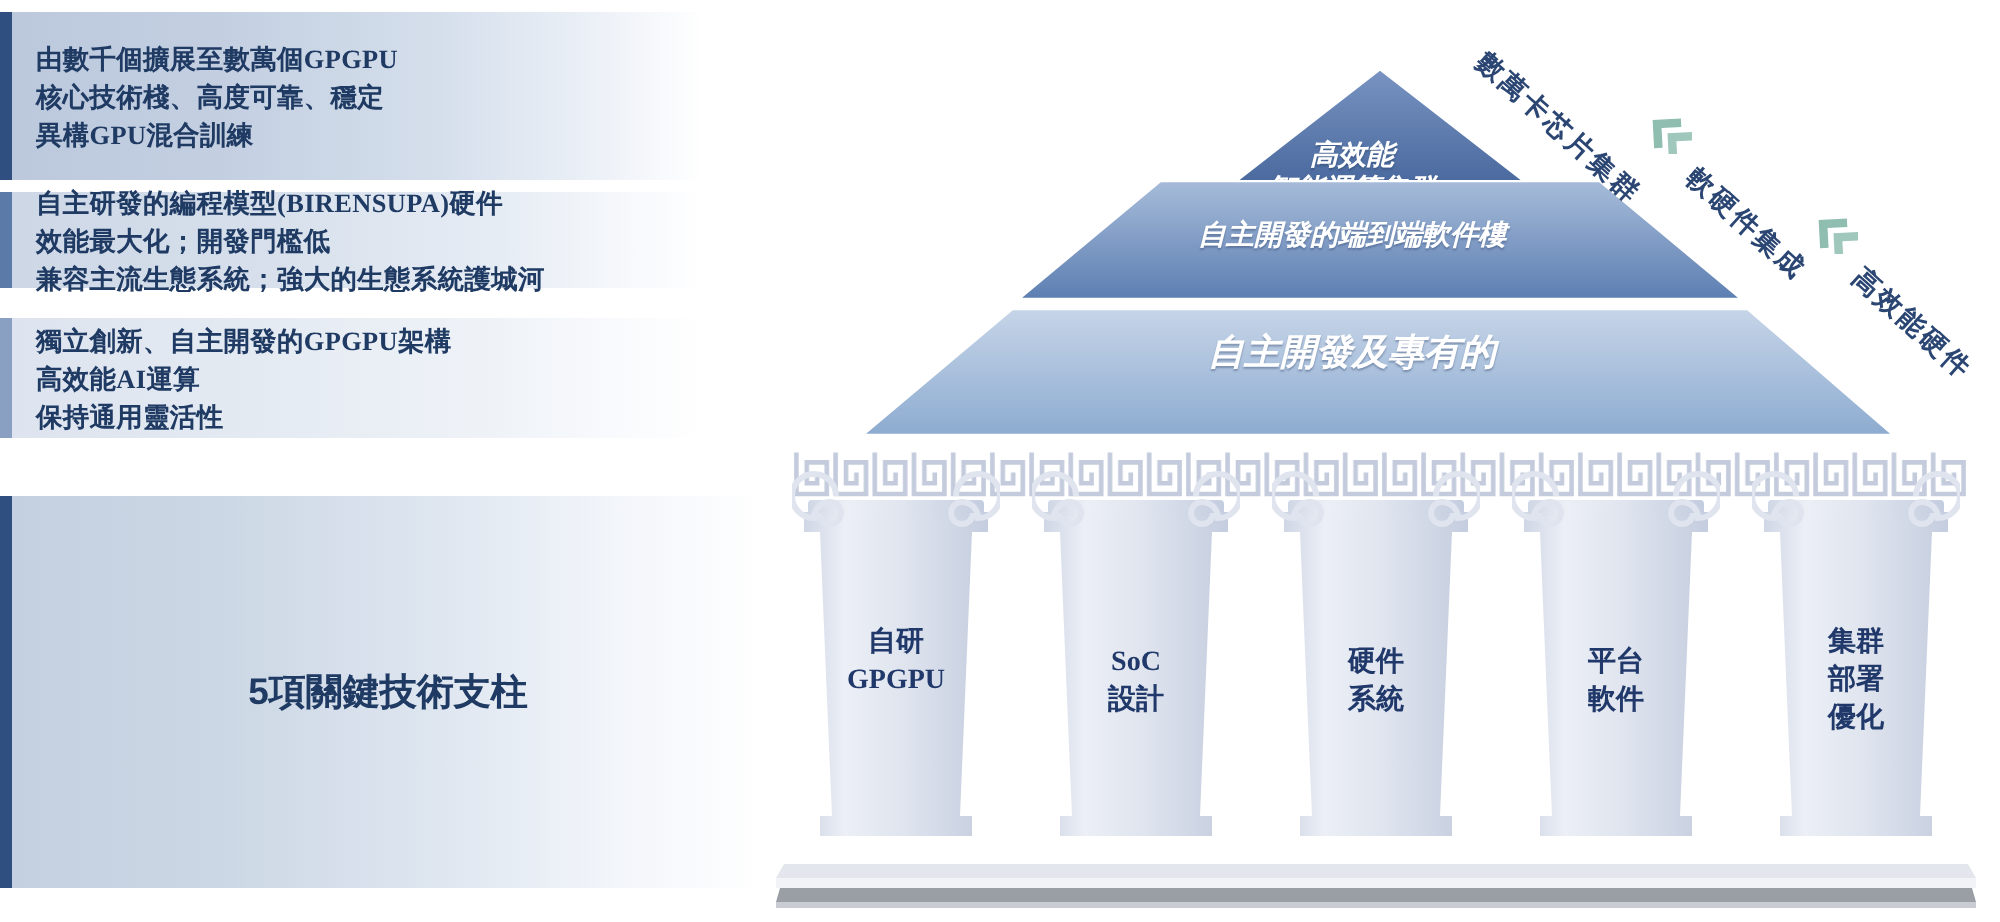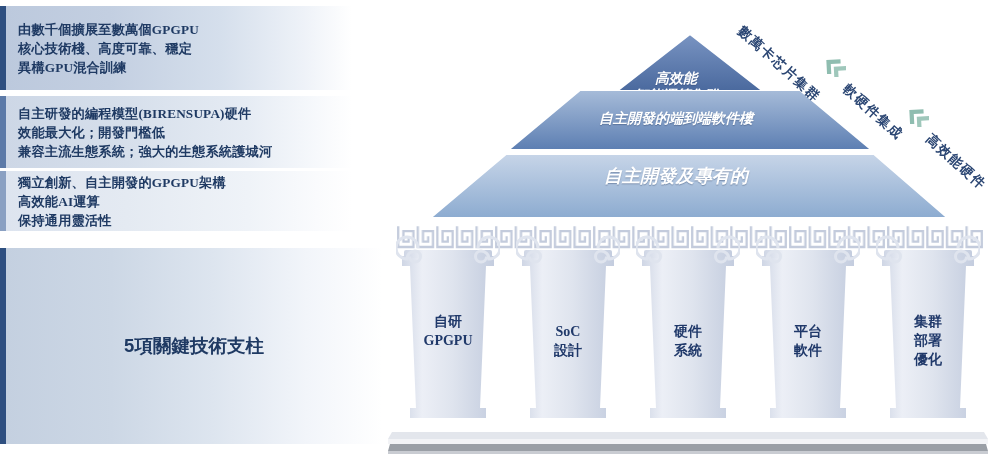--- a/index.html
+++ b/index.html
@@ -11,25 +11,25 @@
   .descbar{width:6px;align-self:stretch;flex:0 0 6px;}
   .descbody{flex:1 1 auto;align-self:stretch;padding:6px 0 6px 12px;
             display:flex;flex-direction:column;justify-content:center;}
   .descline{font-family:"Liberation Serif",serif;font-weight:bold;font-size:13.2px;
             line-height:19px;color:#1f3a63;white-space:nowrap;letter-spacing:.2px;}
 
   #box1{left:0;top:6px;width:352px;height:84px;}
   #box1 .descbar{background:#2e4f80;}
   #box1 .descbody{background:linear-gradient(90deg,#bcc9dd 0%,#c3cfe1 30%,#d5dfec 62%,#eef2f8 86%,#ffffff 100%);}
 
-  #box2{left:0;top:96px;width:352px;height:72px;}
+  #box2{left:0;top:96px;width:352px;height:48px;}
   #box2 .descbar{background:#5c7aa8;}
   #box2 .descbody{background:linear-gradient(90deg,#cdd7e6 0%,#d6dfeb 35%,#e6ecf4 70%,#f7f9fc 90%,#ffffff 100%);}
 
-  #box3{left:0;top:159px;width:352px;height:60px;margin-top:12px;}
+  #box3{left:0;top:159px;width:352px;height:60px;}
   #box3 .descbar{background:#8aa0c2;}
   #box3 .descbody{background:linear-gradient(90deg,#dde4ef 0%,#e4eaf2 35%,#eff3f8 70%,#fafbfd 90%,#ffffff 100%);}
 
   
   #boxbase{left:0;top:248px;width:382px;height:196px;}
   #boxbase .descbar{background:#2e4f80;}
   #boxbase .descbody{background:linear-gradient(90deg,#c4d0e0 0%,#ccd7e5 28%,#dde5ef 55%,#f2f5fa 80%,#ffffff 100%);
                      align-items:center;justify-content:center;padding:0;}
   .baseTitle{font-family:"Liberation Sans",sans-serif;font-weight:bold;font-size:18.5px;
              line-height:28px;color:#1f3a63;text-align:center;white-space:nowrap;}

